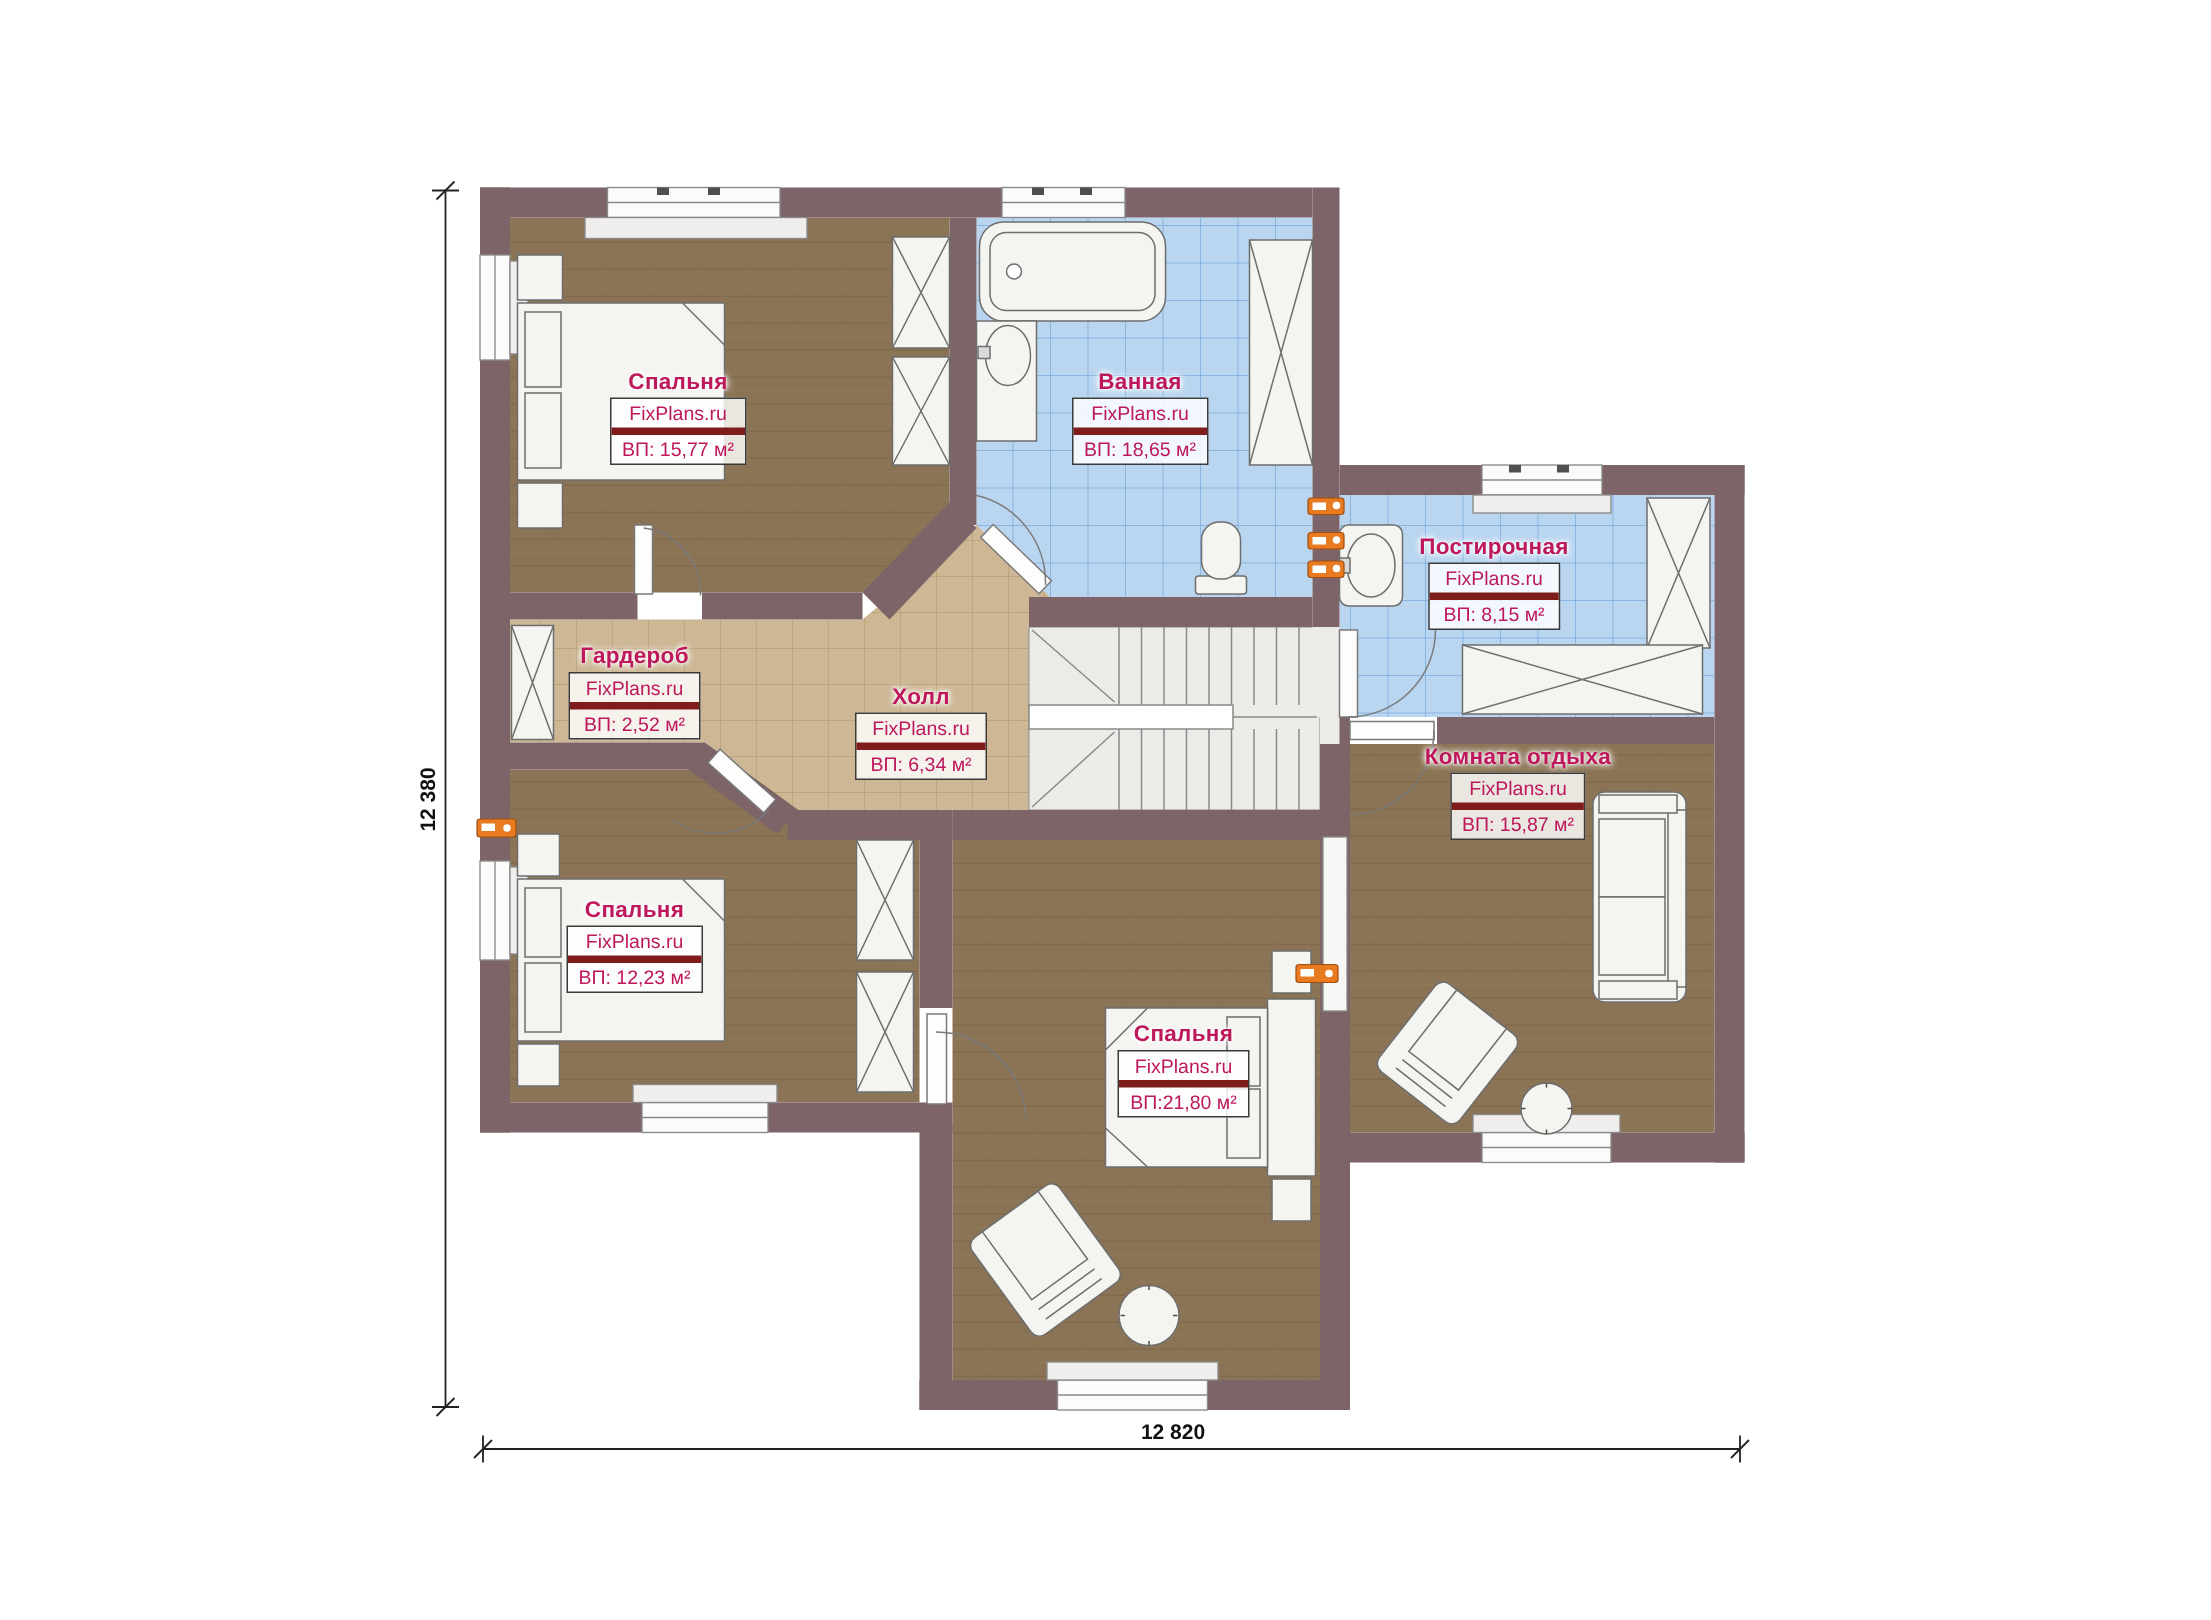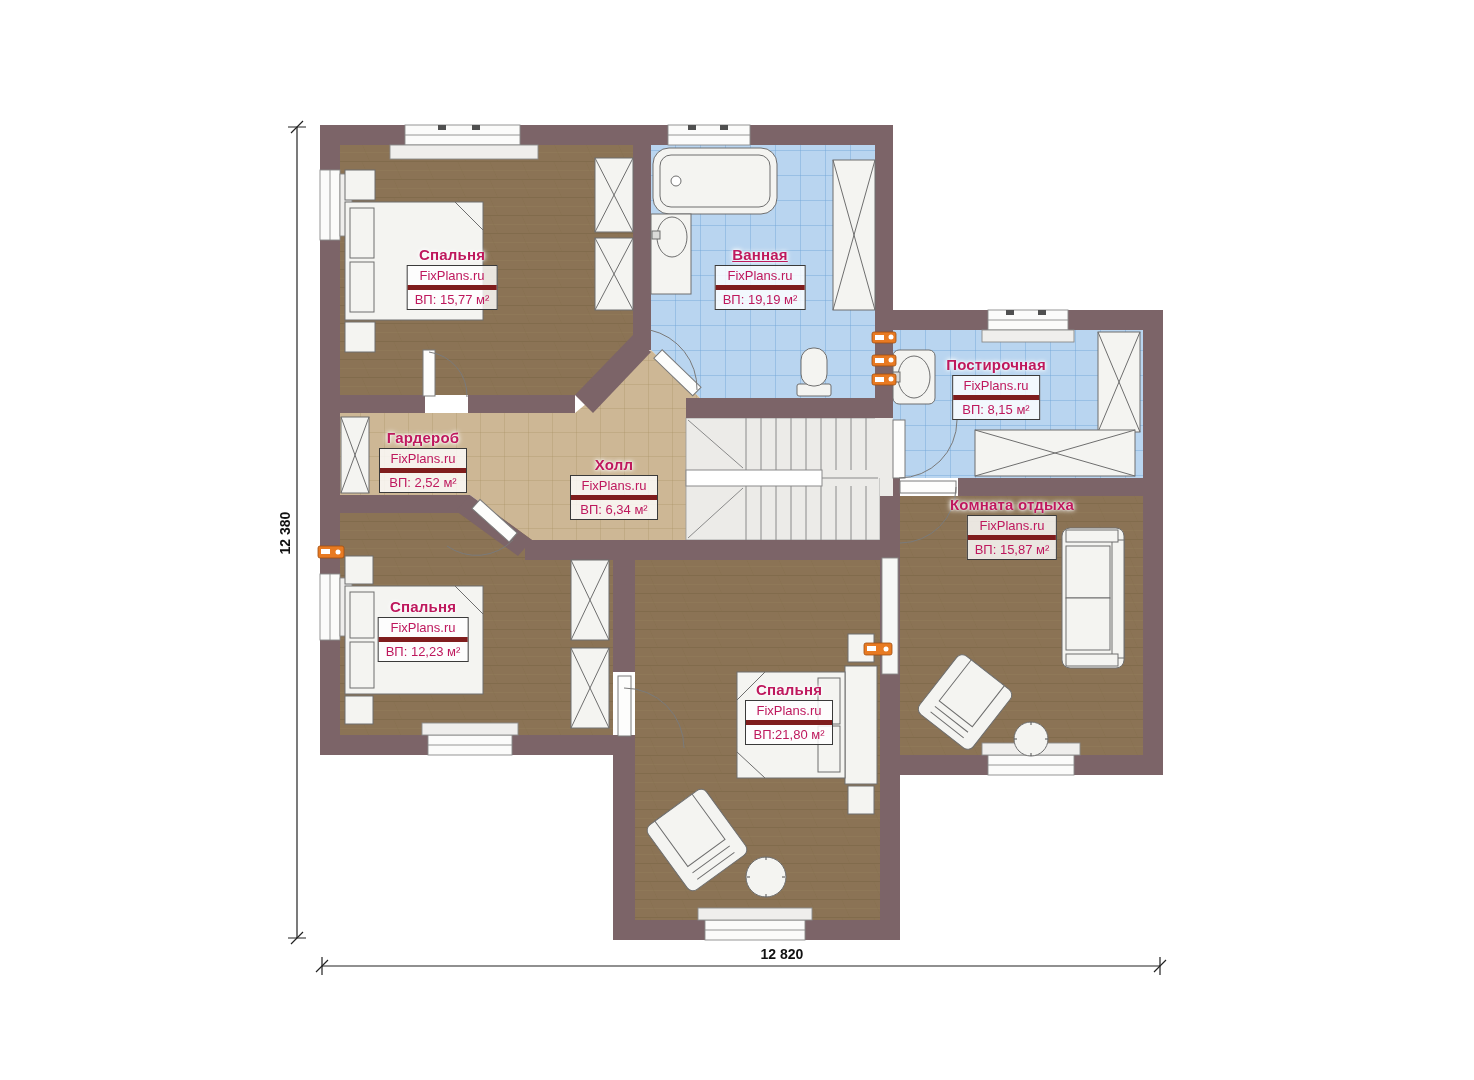--- a/index.html
+++ b/index.html
@@ -313,25 +313,25 @@
 </svg>
 
   <div class="room-label" style="left:452px;top:246px;">
     <div class="room-title">Спальня</div>
     <div class="room-box">
       <div class="row">FixPlans.ru</div>
       <div class="row">ВП: 15,77 м²</div>
     </div>
   </div>
 
-  <div class="room-label" style="left:760px;top:246px;text-decoration:underline;">
+  <div class="room-label" style="left:760px;top:246px;">
     <div class="room-title">Ванная</div>
     <div class="room-box">
       <div class="row">FixPlans.ru</div>
-      <div class="row">ВП: 19,19 м²</div>
+      <div class="row">ВП: 18,65 м²</div>
     </div>
   </div>
 
   <div class="room-label" style="left:996px;top:356px;">
     <div class="room-title">Постирочная</div>
     <div class="room-box">
       <div class="row">FixPlans.ru</div>
       <div class="row">ВП: 8,15 м²</div>
     </div>
   </div>

